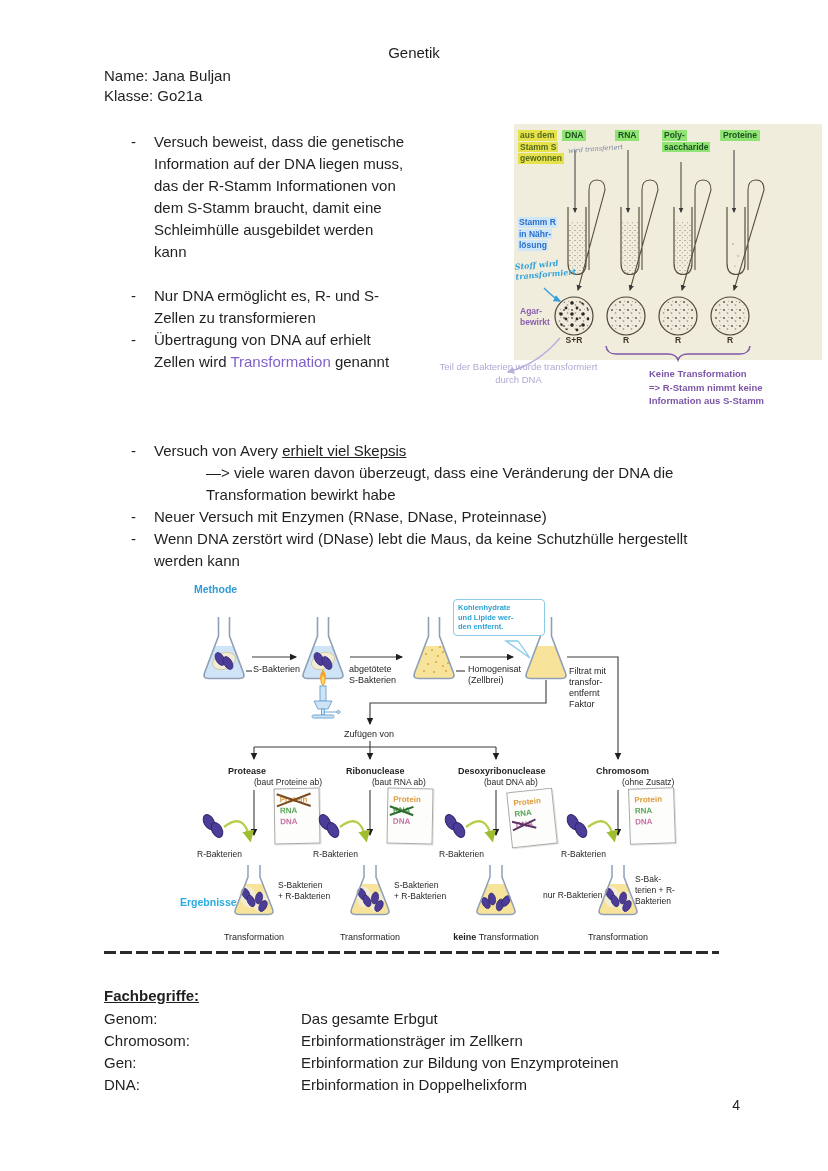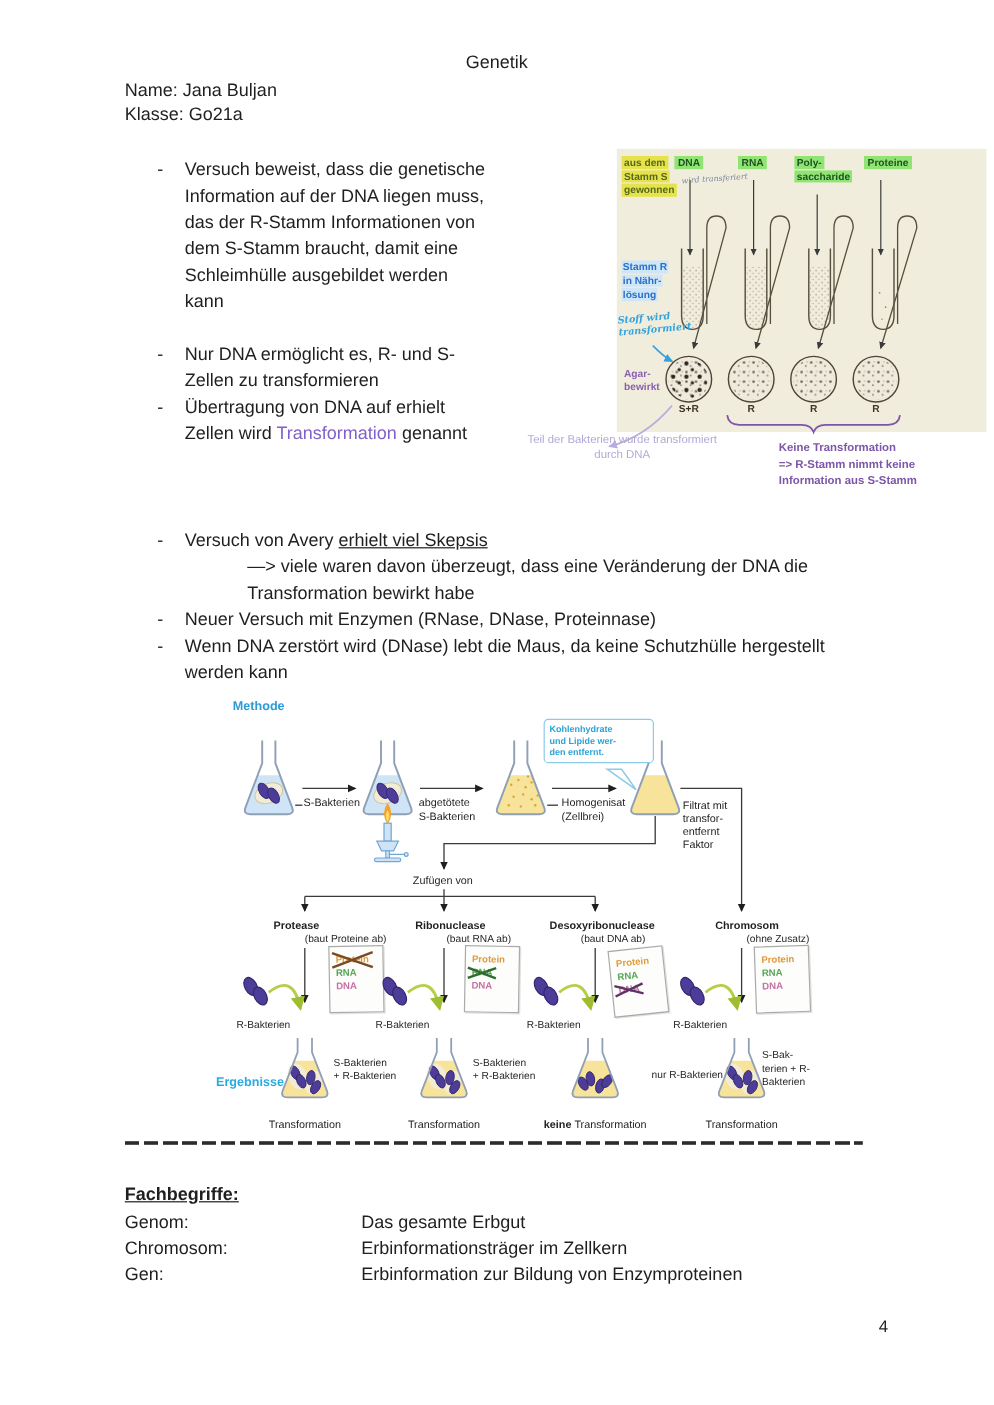--- a/index.html
+++ b/index.html
@@ -486,17 +486,21 @@
       <span class="tdef">Das gesamte Erbgut</span>
     </div>
     <div class="trow">
       <span>Chromosom:</span>
       <span class="tdef">Erbinformationsträger im Zellkern</span>
     </div>
     <div class="trow">
       <span>Gen:</span>
       <span class="tdef">Erbinformation zur Bildung von Enzymproteinen</span>
     </div>
+    <div class="trow">
+      <span>DNA:</span>
+      <span class="tdef">Erbinformation in Doppelhelixform</span>
+    </div>
   </div>
 
   <div class="abs pagenum">4</div>
 
 </div>
 
 </body></html>

